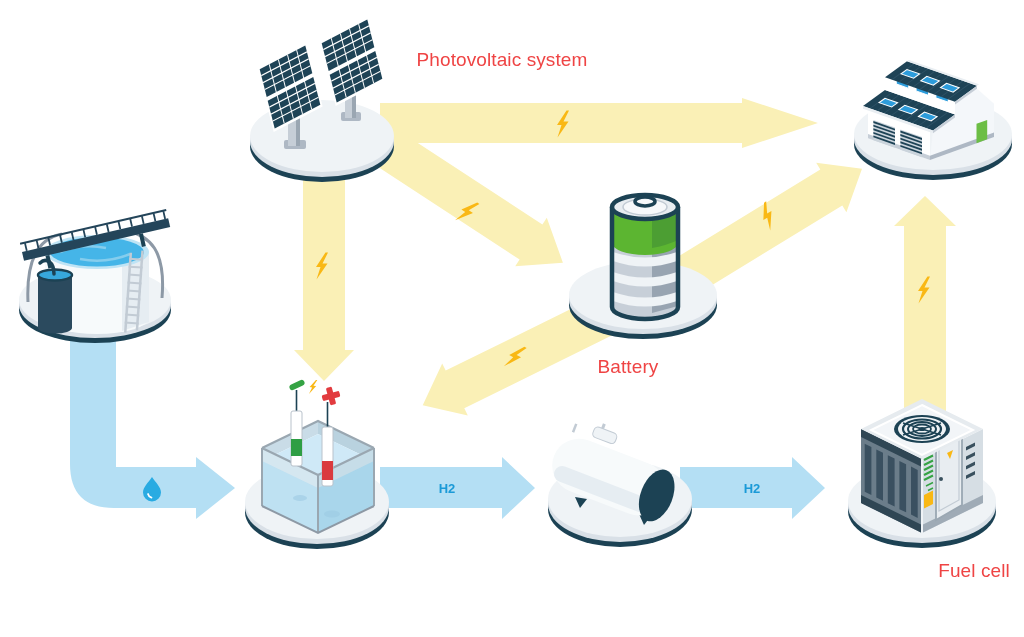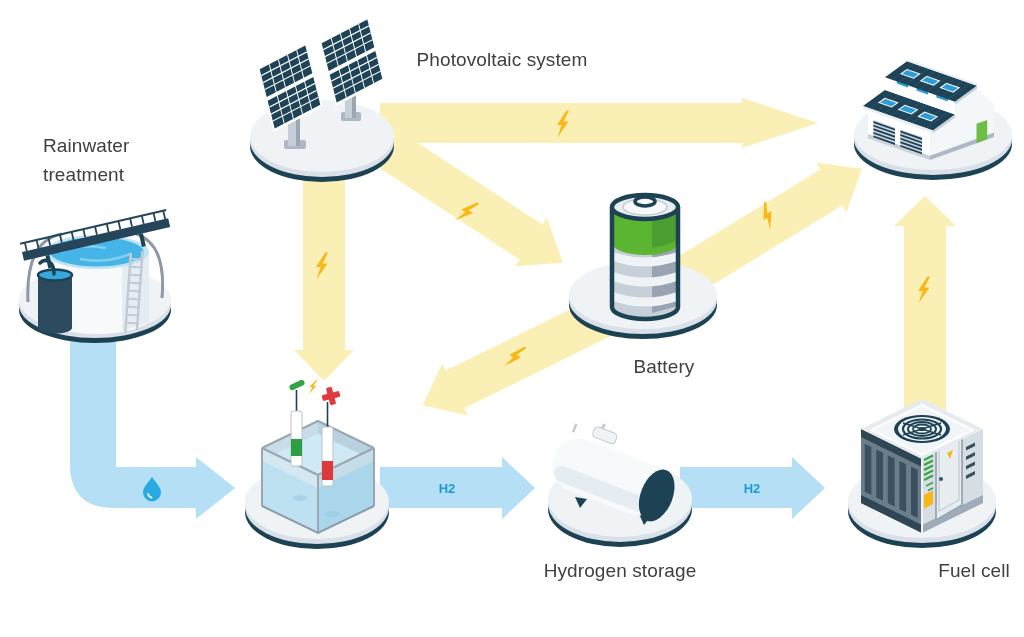--- a/index.html
+++ b/index.html
@@ -2,21 +2,21 @@
 <html><head>
 <meta charset="utf-8">
 <style>
   html,body{margin:0;padding:0;background:#fff;}
   .stage{
     position:relative;width:1024px;height:637px;background:#ffffff;overflow:hidden;
     font-family:"Liberation Sans",sans-serif;
   }
   .stage svg{position:absolute;left:0;top:0;}
   .node-label{
-    position:absolute;color:#404040;font-size:19px;font-weight:500;
+    position:absolute;color:#ef4444;font-size:19px;font-weight:500;
     letter-spacing:.1px;line-height:29px;
   }
   .center{text-align:center;}
   .h2-text{font-family:"Liberation Sans",sans-serif;font-size:13px;font-weight:bold;}
 </style>
 </head>
 <body>
 
 <div class="stage">
 <svg width="1024" height="637" viewBox="0 0 1024 637">
@@ -321,18 +321,16 @@
       <ellipse cx="922" cy="429" rx="24" ry="12" fill="#EFF3F6"></ellipse>
       <ellipse cx="922" cy="429" rx="19" ry="9.5" fill="none" stroke="#1C4254" stroke-width="2.2"></ellipse>
       <ellipse cx="922" cy="429" rx="14" ry="7" fill="none" stroke="#1C4254" stroke-width="2"></ellipse>
       <ellipse cx="922" cy="429" rx="9" ry="4.5" fill="none" stroke="#1C4254" stroke-width="1.8"></ellipse>
       <ellipse cx="922" cy="429" rx="3.5" ry="2" fill="#1C4254"></ellipse>
       <path d="M903 423 L941 435 M903 435 L941 423" stroke="#1C4254" stroke-width="1.4"></path>
     </g>
   </g>
 </svg>
 
-<div class="node-label" style="left:43px;top:131px;width:112px;">Rainwater treatment</div>
 <div class="node-label center" style="left:402px;top:45px;width:200px;">Photovoltaic system</div>
-<div class="node-label center" style="left:604px;top:352px;width:120px;">Battery</div>
-<div class="node-label center" style="left:530px;top:556px;width:180px;">Hydrogen storage</div>
+<div class="node-label center" style="left:568px;top:352px;width:120px;">Battery</div>
 <div class="node-label center" style="left:894px;top:556px;width:160px;">Fuel cell</div>
 </div>
 
 </body></html>

